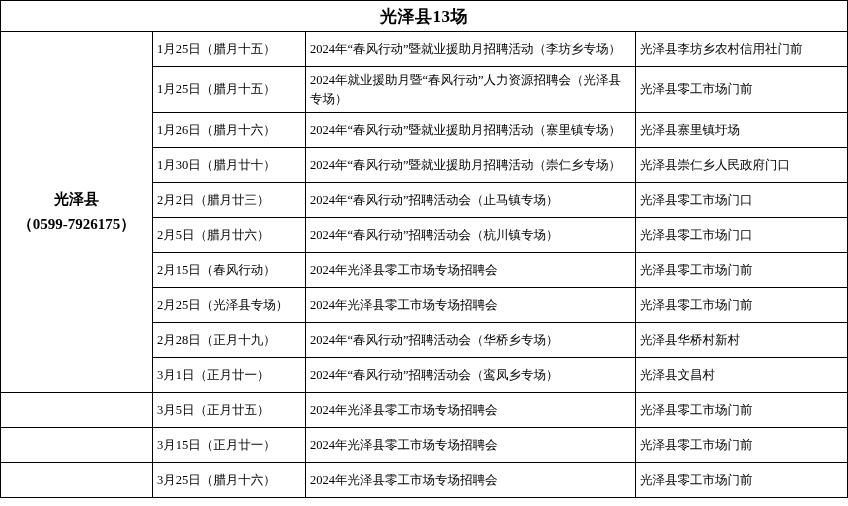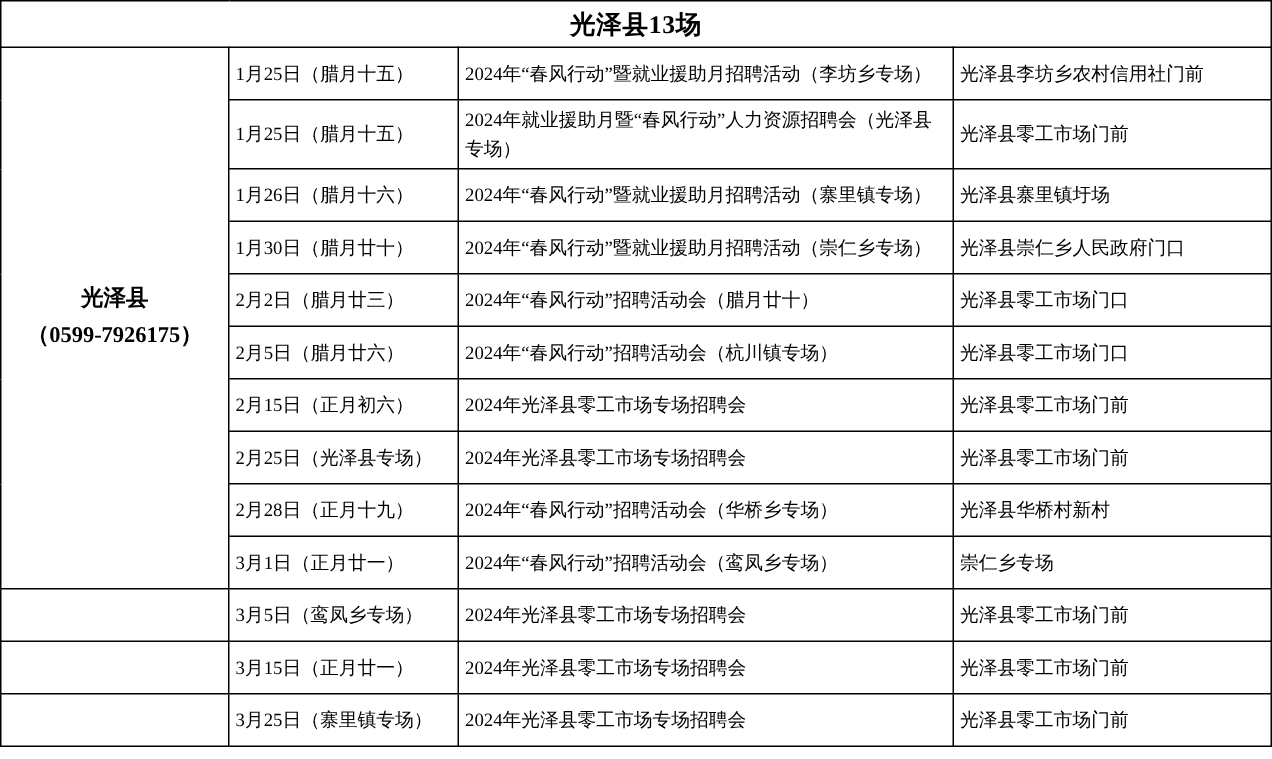--- a/index.html
+++ b/index.html
@@ -95,61 +95,61 @@
         <td class="event-cell">2024年“春风行动”暨就业援助月招聘活动（寨里镇专场）</td>
         <td class="location-cell">光泽县寨里镇圩场</td>
       </tr>
       <tr class="body-row">
         <td class="date-cell">1月30日（腊月廿十）</td>
         <td class="event-cell">2024年“春风行动”暨就业援助月招聘活动（崇仁乡专场）</td>
         <td class="location-cell">光泽县崇仁乡人民政府门口</td>
       </tr>
       <tr class="body-row">
         <td class="date-cell">2月2日（腊月廿三）</td>
-        <td class="event-cell">2024年“春风行动”招聘活动会（腊月廿十）</td>
+        <td class="event-cell">2024年“春风行动”招聘活动会（止马镇专场）</td>
         <td class="location-cell">光泽县零工市场门口</td>
       </tr>
       <tr class="body-row">
         <td class="date-cell">2月5日（腊月廿六）</td>
         <td class="event-cell">2024年“春风行动”招聘活动会（杭川镇专场）</td>
         <td class="location-cell">光泽县零工市场门口</td>
       </tr>
       <tr class="body-row">
-        <td class="date-cell">2月15日（正月初六）</td>
+        <td class="date-cell">2月15日（春风行动）</td>
         <td class="event-cell">2024年光泽县零工市场专场招聘会</td>
         <td class="location-cell">光泽县零工市场门前</td>
       </tr>
       <tr class="body-row">
         <td class="date-cell">2月25日（光泽县专场）</td>
         <td class="event-cell">2024年光泽县零工市场专场招聘会</td>
         <td class="location-cell">光泽县零工市场门前</td>
       </tr>
       <tr class="body-row">
         <td class="date-cell">2月28日（正月十九）</td>
         <td class="event-cell">2024年“春风行动”招聘活动会（华桥乡专场）</td>
         <td class="location-cell">光泽县华桥村新村</td>
       </tr>
       <tr class="body-row">
         <td class="date-cell">3月1日（正月廿一）</td>
         <td class="event-cell">2024年“春风行动”招聘活动会（鸾凤乡专场）</td>
-        <td class="location-cell">崇仁乡专场</td>
+        <td class="location-cell">光泽县文昌村</td>
       </tr>
       <tr class="body-row">
         <td class="region-empty"></td>
-        <td class="date-cell">3月5日（鸾凤乡专场）</td>
+        <td class="date-cell">3月5日（正月廿五）</td>
         <td class="event-cell">2024年光泽县零工市场专场招聘会</td>
         <td class="location-cell">光泽县零工市场门前</td>
       </tr>
       <tr class="body-row">
         <td class="region-empty"></td>
         <td class="date-cell">3月15日（正月廿一）</td>
         <td class="event-cell">2024年光泽县零工市场专场招聘会</td>
         <td class="location-cell">光泽县零工市场门前</td>
       </tr>
       <tr class="body-row">
         <td class="region-empty last"></td>
-        <td class="date-cell">3月25日（寨里镇专场）</td>
+        <td class="date-cell">3月25日（腊月十六）</td>
         <td class="event-cell">2024年光泽县零工市场专场招聘会</td>
         <td class="location-cell">光泽县零工市场门前</td>
       </tr>
     </tbody>
   </table>
 </div>
 
 </body></html>

